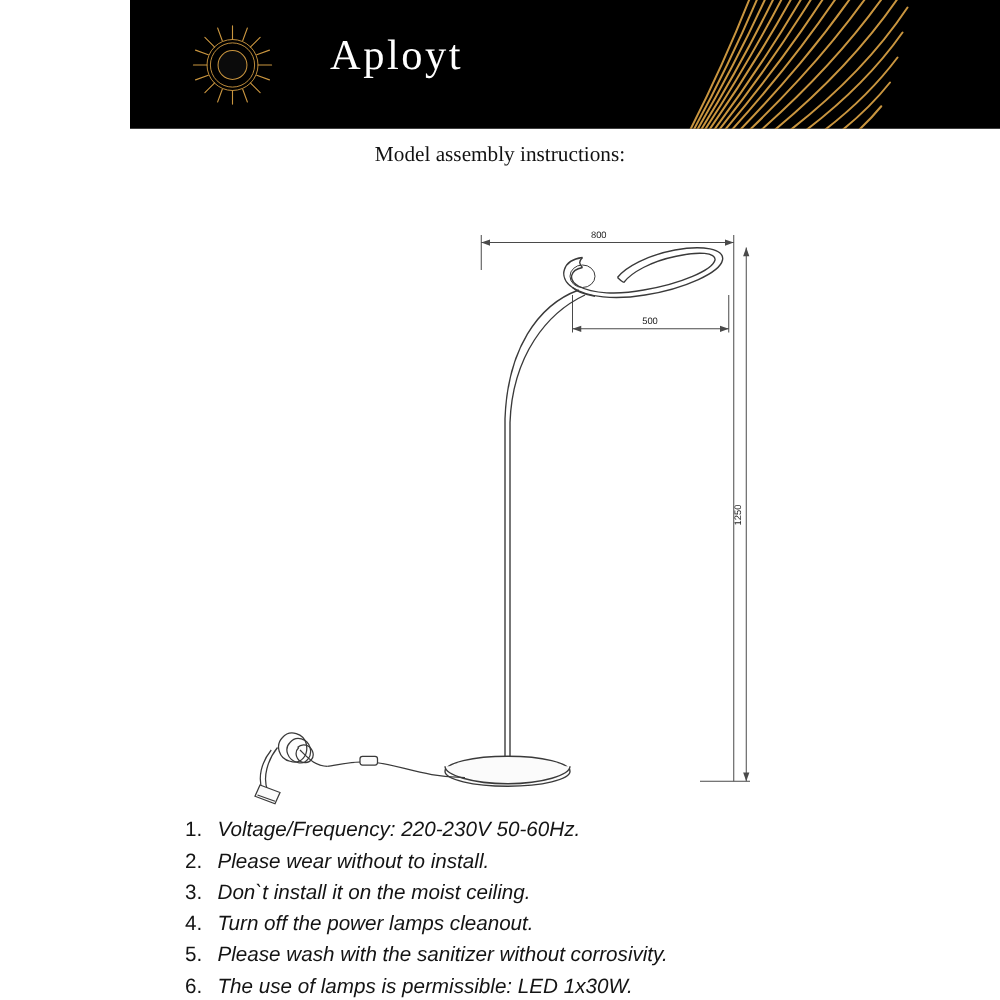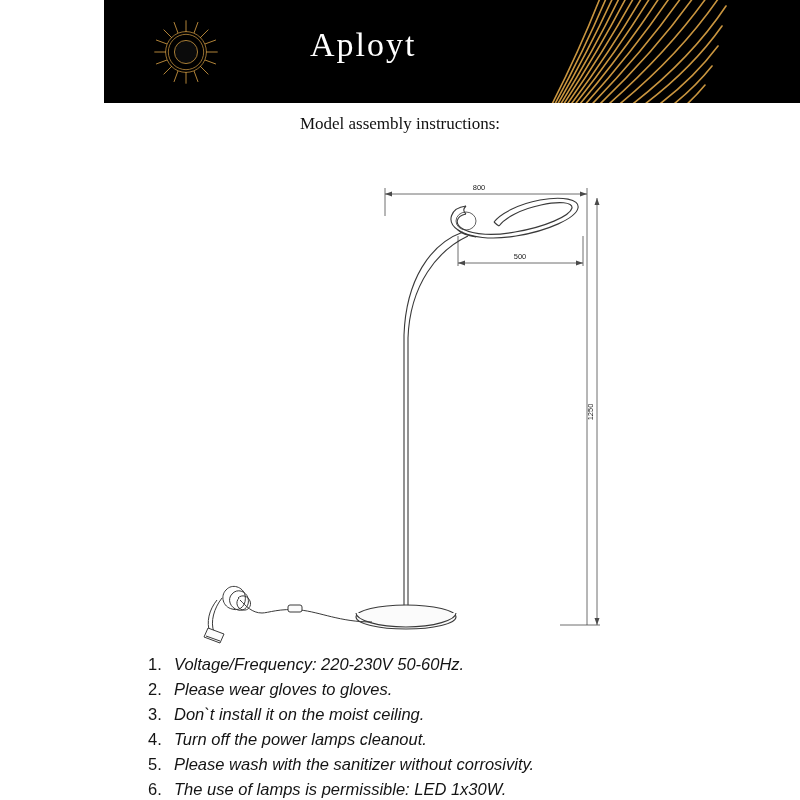--- a/index.html
+++ b/index.html
@@ -29,21 +29,20 @@
     width: 68px; height: 68px;
   }
   .banner-brand {
     position: absolute;
     left: 160px; top: 26px;
     font-family: "Liberation Serif", serif;
     font-size: 34px;
     letter-spacing: 2px;
     color: #ffffff;
     white-space: nowrap;
-    margin-left: 46px;
   }
   .banner-rays {
     position: absolute;
     right: -20px; top: -130px;
     width: 330px; height: 330px;
   }
   
   .title-block {
     position: absolute;
     left: 0; top: 112px;
@@ -212,21 +211,21 @@
     </g>
   </svg>
 
   <div class="instructions">
     <div class="instr-row">
       <span class="instr-num">1.</span>
       <span class="instr-text">Voltage/Frequency: 220-230V 50-60Hz.</span>
     </div>
     <div class="instr-row">
       <span class="instr-num">2.</span>
-      <span class="instr-text">Please wear gloves to gloves.</span>
+      <span class="instr-text">Please wear without to install.</span>
     </div>
     <div class="instr-row">
       <span class="instr-num">3.</span>
       <span class="instr-text">Don`t install it on the moist ceiling.</span>
     </div>
     <div class="instr-row">
       <span class="instr-num">4.</span>
       <span class="instr-text">Turn off the power lamps cleanout.</span>
     </div>
     <div class="instr-row">

